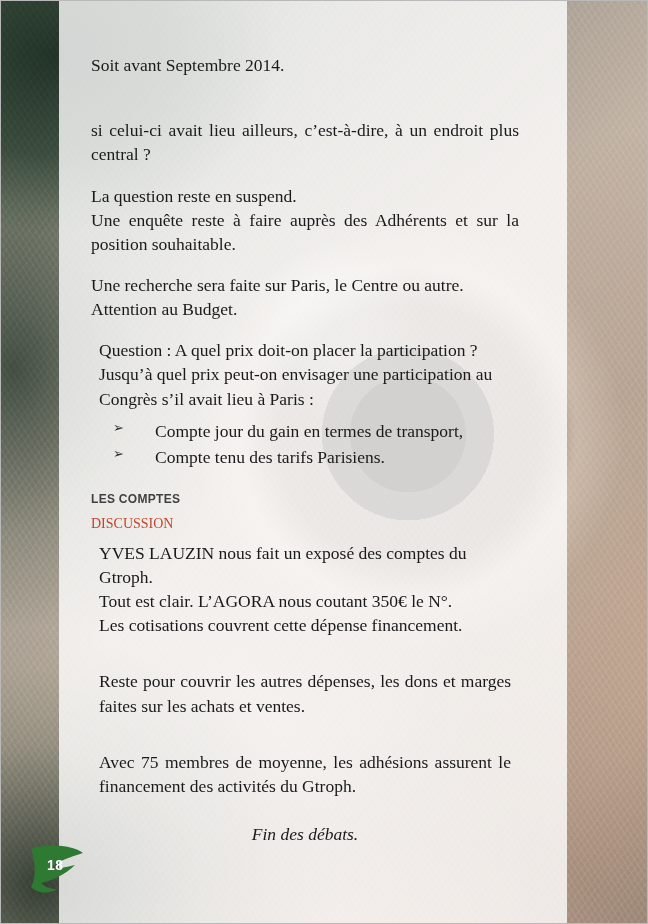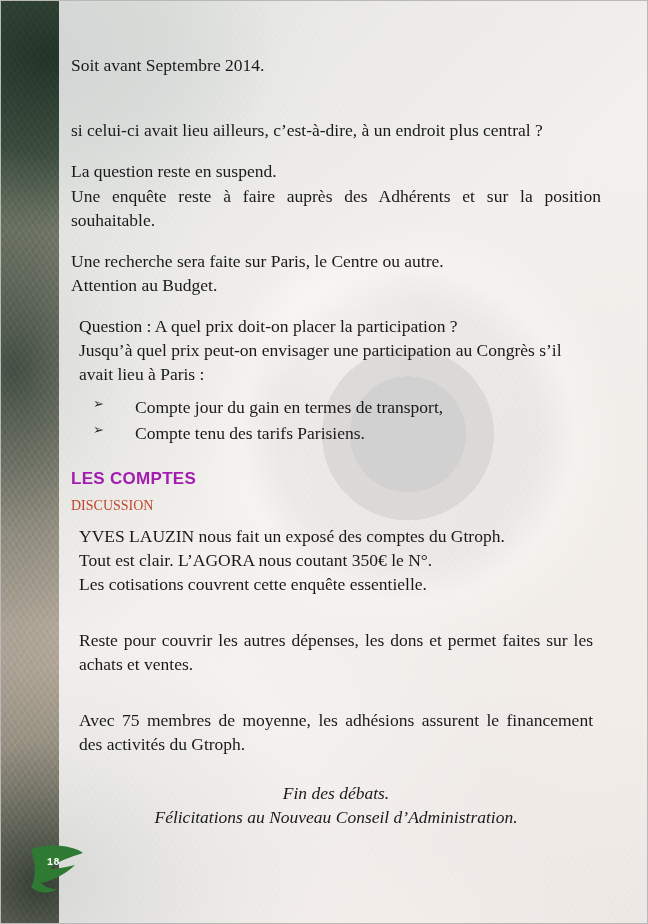--- a/index.html
+++ b/index.html
@@ -57,25 +57,25 @@
       repeating-linear-gradient(-52deg, rgba(255,255,255,0.04) 0 2px, rgba(0,0,0,0.04) 2px 6px);
     opacity: 0.55;
     mix-blend-mode: overlay;
   }
 
   
   .text-panel {
     position: absolute;
     left: 58px;
     top: 0;
-    width: 590px;
+    width: 508px;
     height: 924px;
     background: rgba(255,255,255,0.80);
     box-sizing: border-box;
-    padding: 52px 48px 0 12px;
+    padding: 52px 48px 0 32px;
   }
 
   .content {
     position: relative;
     color: #1a1a1a;
     font-size: 17.5px;
     line-height: 1.38;
   }
 
   p.para {
@@ -84,23 +84,23 @@
   p.tight {
     margin: 8px;
   }
   .gap-sm { height: 16px; }
 
   .justify { text-align: justify; }
 
   h2.section-title {
     font-family: "Liberation Sans", sans-serif;
     font-weight: bold;
-    font-size: 17px;
+    font-size: 12px;
     letter-spacing: 0.3px;
-    color: #a21caf;
+    color: #404040;
     margin: 22px 0 6px 0;
   }
   h3.sub-title {
     font-family: "Liberation Serif", serif;
     font-weight: normal;
     font-size: 14px;
     color: #c0452a;
     margin: 0 0 4px 0;
   }
 
@@ -137,22 +137,22 @@
     bottom: 22px;
     width: 64px;
     height: 62px;
   }
   .leaf svg { display: block; }
   .leaf .num {
     position: absolute;
     left: 20px;
     top: 18px;
     color: #ffffff;
-    font-family: Liberation Mono, monospace;
-    font-size: 10px;
+    font-family: Liberation Sans, sans-serif;
+    font-size: 14px;
     font-weight: bold;
     letter-spacing: 0.5px;
   }
 </style>
 </head>
 <body>
 
 <div class="page">
 
   <div class="photo"></div>
@@ -194,40 +194,39 @@
           <span>Compte tenu des tarifs Parisiens.</span>
         </li>
       </ul>
 
       <h2 class="section-title">LES COMPTES</h2>
       <h3 class="sub-title">DISCUSSION</h3>
 
       <p class="para tight">
         <span>YVES LAUZIN nous fait un exposé des comptes du Gtroph.</span><br>
         <span>Tout est clair. L’AGORA nous coutant 350€ le N°.</span><br>
-        <span>Les cotisations couvrent cette enquête essentielle.</span>
+        <span>Les cotisations couvrent cette dépense financement.</span>
       </p>
 
       <div class="gap-sm"></div>
 
       <p class="para tight justify">
-        <span>Reste pour couvrir les autres dépenses, les dons et permet faites sur les achats et ventes.</span><br>
+        <span>Reste pour couvrir les autres dépenses, les dons et marges faites sur les achats et ventes.</span><br>
       </p>
 
       <div class="gap-sm"></div>
 
       <p class="para tight justify">
         <span>Avec 75 membres de moyenne, les adhésions assurent  le financement des activités du Gtroph.</span>
       </p>
 
       <div class="gap-sm"></div>
 
       <div class="closing">
         <p>Fin des débats.</p>
-        <p>Félicitations au Nouveau Conseil d’Administration.</p>
       </div>
 
     </div>
   </div>
 
   <div class="leaf">
     <svg width="64" height="62" viewBox="0 0 64 62">
       <path d="M4 10 C20 4, 46 6, 56 14 C44 18, 30 22, 22 30 C30 30, 40 28, 48 26 C38 36, 24 42, 14 44 C18 48, 24 50, 30 50 C20 56, 10 54, 4 48 C10 38, 8 22, 4 10 Z" fill="#2f7a33"></path>
       <path d="M6 46 C14 40, 22 30, 30 20" stroke="#2f7a33" stroke-width="2" fill="none"></path>
     </svg>

